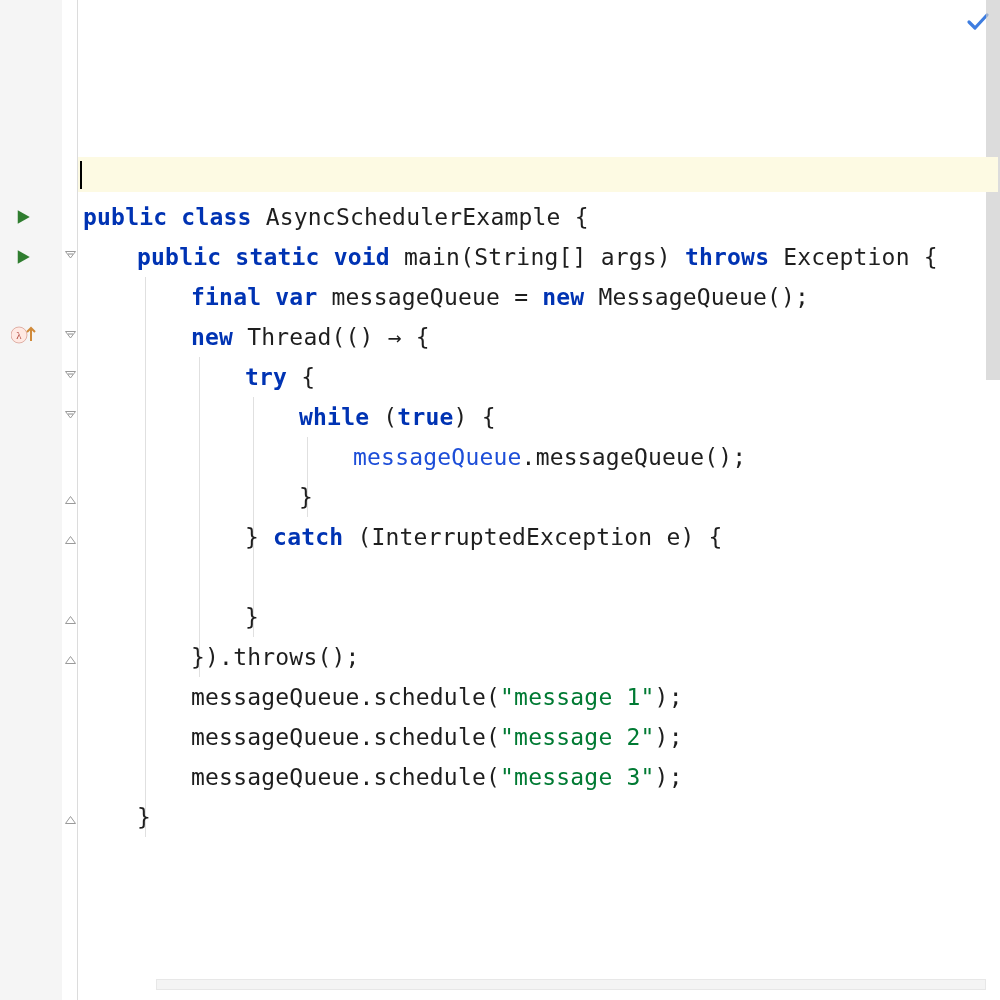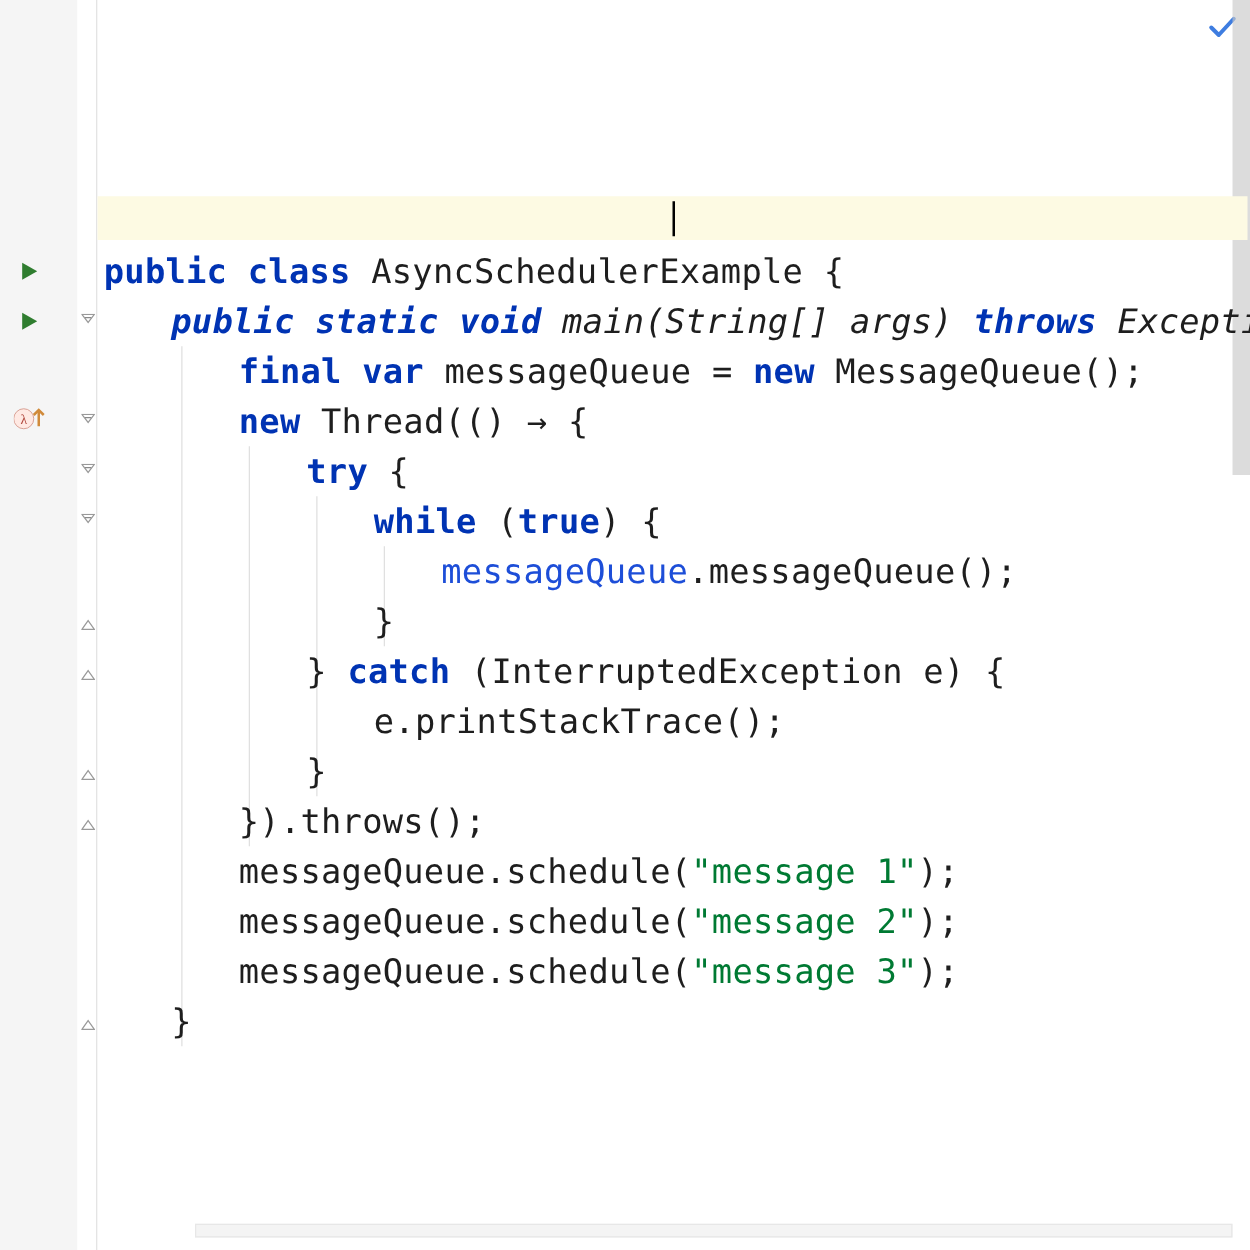--- a/index.html
+++ b/index.html
@@ -2,21 +2,21 @@
 <html><head>
 <meta charset="utf-8">
 <style>
   * { margin: 0; padding: 0; box-sizing: border-box; }
   html, body { width: 1000px; height: 1000px; overflow: hidden; font-family: ui-monospace, "SF Mono", "Menlo", "Consolas", monospace; background: #ffffff; }
   .root { display: flex; width: 1000px; height: 1000px; }
   .gutter { width: 62px; background: #f5f5f5; position: relative; flex: 0 0 62px; border-right: 0px solid #e8e8e8; }
   .fold-strip { width: 16px; background: #ffffff; border-right: 1px solid #dcdcdc; position: relative; flex: 0 0 16px; }
   .editor { flex: 1; position: relative; background: #ffffff; }
   .status-icon { position: absolute; top: 10px; right: 10px; color: #3e7de0; }
-  .line { position: absolute; left: 0; height: 40px; display: flex; align-items: center; font-size: 27px; white-space: pre; justify-content: center; }
+  .line { position: absolute; left: 0; height: 40px; display: flex; align-items: center; font-size: 23px; white-space: pre; }
   .code { padding-left: 6px; letter-spacing: 0.2px; color: #1e1e1e; font-weight: 400; }
   .kw { color: #0033b3; font-weight: 600; }
   .str { color: #007a33; }
   .fld { color: #1d4ed8; font-style: normal; }
   .arrow { font-family: inherit; }
   .current-line { background: #fdfae3; width: 920px; height: 35px; }
   .caret { display:inline-block; width: 2px; height: 28px; background: #000; vertical-align: middle; margin-left: 2px; }
   .gutter-icon { position: absolute; left: 14px; }
   .run-icon { color: #2f7d2f; }
   .lambda-badge { position:absolute; left: 11px; font-size: 14px; }
@@ -102,29 +102,28 @@
         </svg>
     </div>
     <div class="scrollbar-v"></div>
     <div class="scrollbar-h"></div>
   <div class="indent-guide" style="left: 67px; top: 277px; height: 560px;"></div>
       <div class="indent-guide" style="left: 121px; top: 357px; height: 320px;"></div>
       <div class="indent-guide" style="left: 175px; top: 397px; height: 240px;"></div>
       <div class="indent-guide" style="left: 229px; top: 437px; height: 80px;"></div>
       <div class="line current-line" style="top: 157px; left: 0px;"><span class="caret"></span></div>
       <div class="line" style="top: 197px; left: 0px;"><span class="code" style="padding-left: 5px;"><span class="kw">public</span><span> </span><span class="kw">class</span><span> AsyncSchedulerExample {</span></span></div>
-      <div class="line" style="top: 237px; left: 0px;"><span class="code" style="padding-left: 59px; font-style: italic;"><span class="kw">public</span><span> </span><span class="kw">static</span><span> </span><span class="kw">void</span><span> main(String[] args) </span><span class="kw">throws</span><span> Exception {</span></span></div>
+      <div class="line" style="top: 237px; left: 0px;"><span class="code" style="padding-left: 59px;"><span class="kw">public</span><span> </span><span class="kw">static</span><span> </span><span class="kw">void</span><span> main(String[] args) </span><span class="kw">throws</span><span> Exception {</span></span></div>
       <div class="line" style="top: 277px; left: 0px;"><span class="code" style="padding-left: 113px;"><span class="kw">final</span><span> </span><span class="kw">var</span><span> messageQueue = </span><span class="kw">new</span><span> MessageQueue();</span></span></div>
       <div class="line" style="top: 317px; left: 0px;"><span class="code" style="padding-left: 113px;"><span class="kw">new</span><span> Thread(() </span><span class="arrow">→</span><span> {</span></span></div>
       <div class="line" style="top: 357px; left: 0px;"><span class="code" style="padding-left: 167px;"><span class="kw">try</span><span> {</span></span></div>
       <div class="line" style="top: 397px; left: 0px;"><span class="code" style="padding-left: 221px;"><span class="kw">while</span><span> (</span><span class="kw">true</span><span>) {</span></span></div>
       <div class="line" style="top: 437px; left: 0px;"><span class="code" style="padding-left: 275px;"><span class="fld">messageQueue</span><span>.messageQueue();</span></span></div>
       <div class="line" style="top: 477px; left: 0px;"><span class="code" style="padding-left: 221px;"><span>}</span></span></div>
       <div class="line" style="top: 517px; left: 0px;"><span class="code" style="padding-left: 167px;"><span>} </span><span class="kw">catch</span><span> (InterruptedException e) {</span></span></div>
-      <div class="line" style="top: 557px; left: 0px;"><span class="code" style="padding-left: 221px;"><span>e.printStackTrace();</span></span></div>
       <div class="line" style="top: 597px; left: 0px;"><span class="code" style="padding-left: 167px;"><span>}</span></span></div>
       <div class="line" style="top: 637px; left: 0px;"><span class="code" style="padding-left: 113px;"><span>}).throws();</span></span></div>
       <div class="line" style="top: 677px; left: 0px;"><span class="code" style="padding-left: 113px;"><span>messageQueue.schedule(</span><span class="str">"message 1"</span><span>);</span></span></div>
       <div class="line" style="top: 717px; left: 0px;"><span class="code" style="padding-left: 113px;"><span>messageQueue.schedule(</span><span class="str">"message 2"</span><span>);</span></span></div>
       <div class="line" style="top: 757px; left: 0px;"><span class="code" style="padding-left: 113px;"><span>messageQueue.schedule(</span><span class="str">"message 3"</span><span>);</span></span></div>
       <div class="line" style="top: 797px; left: 0px;"><span class="code" style="padding-left: 59px;"><span>}</span></span></div>
     </div>
 </div>
 
 </body></html>

